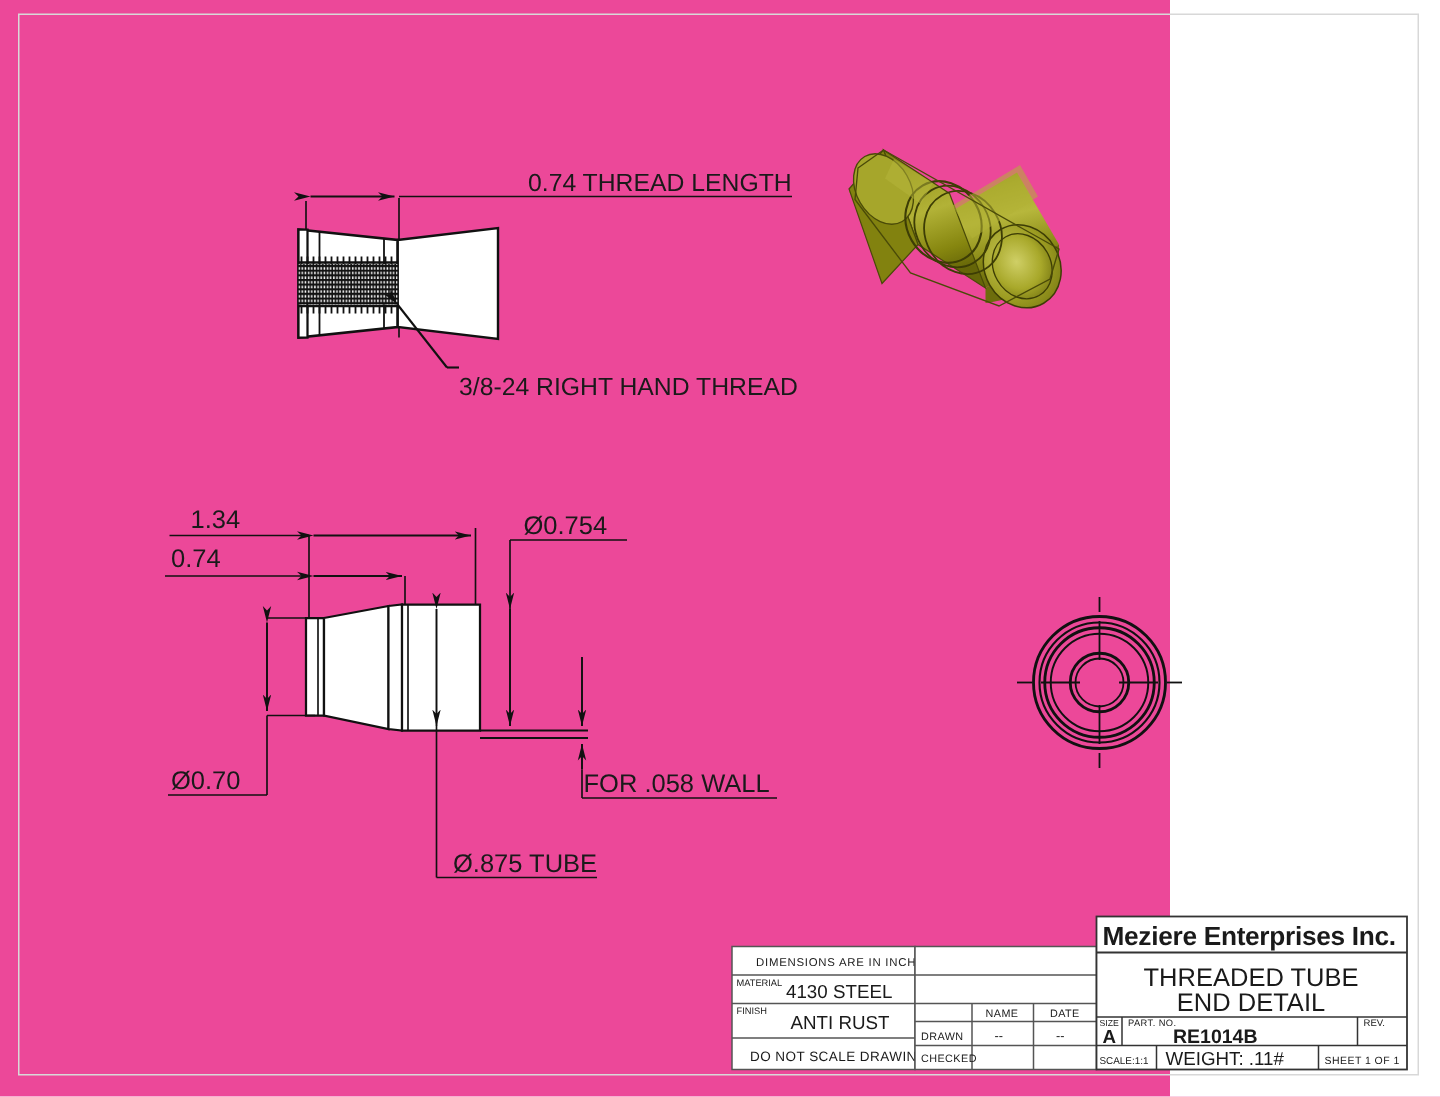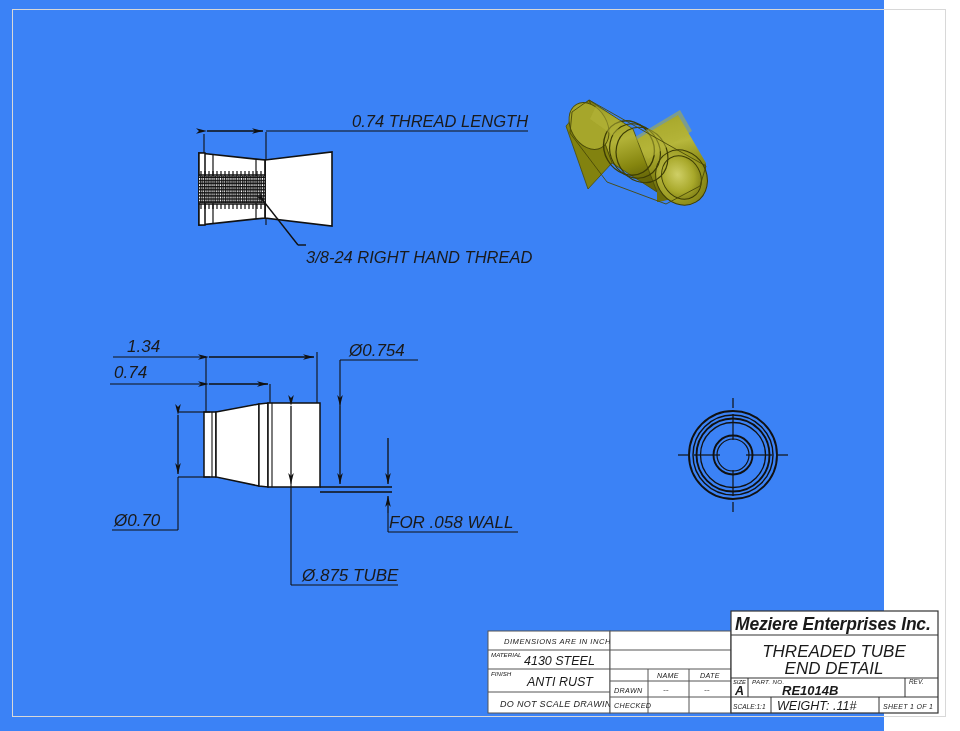--- a/index.html
+++ b/index.html
@@ -10,24 +10,23 @@
   body {
     width: 960px;
     height: 731px;
     font-family: "Liberation Sans", sans-serif;
     position: relative;
     overflow: hidden;
   }
   #sheet {
     position: absolute;
     left: 0; top: 0;
-    width: 884px;
+    width: 780px;
     height: 731px;
-    background: #3b82f6;
-    font-style: italic;
+    background: #ec4899;
   }
   
   #page-frame {
     position: absolute;
     left: 12px;
     top: 9px;
     width: 934px;
     height: 708px;
     border: 1px solid #d8d8d8;
     box-sizing: border-box;

